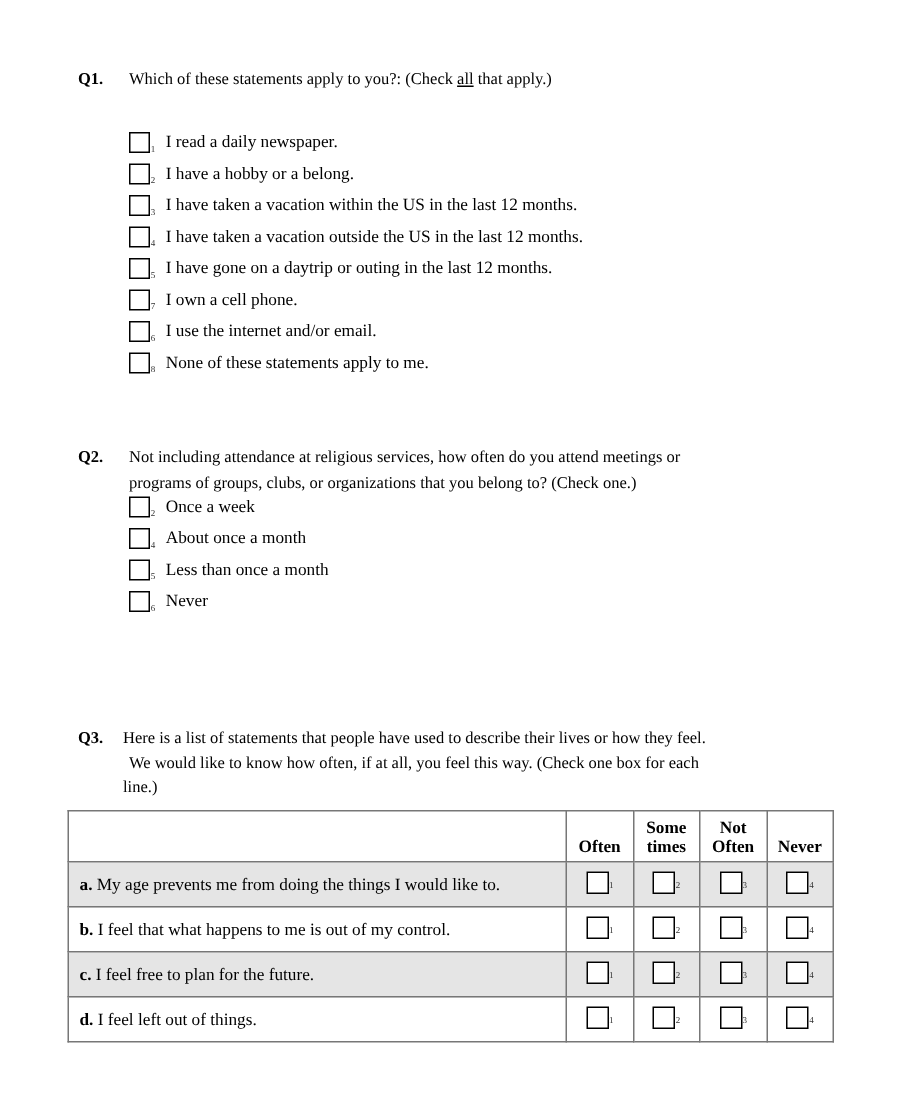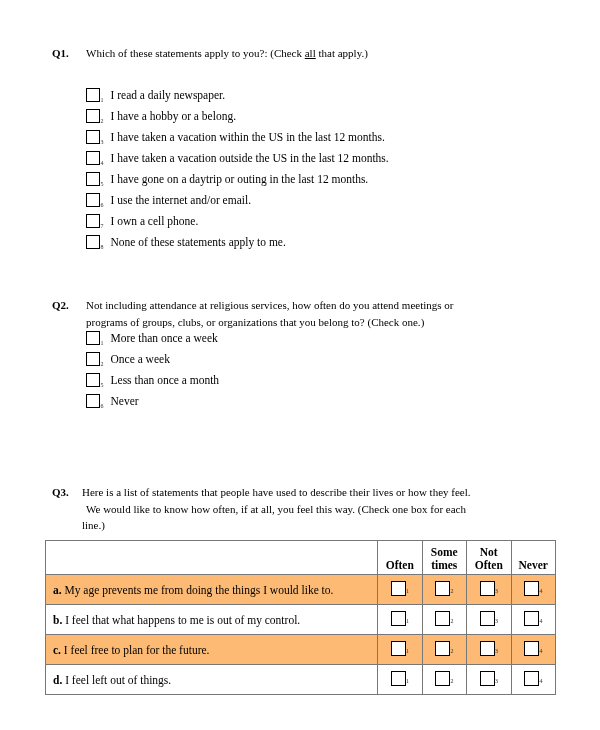--- a/index.html
+++ b/index.html
@@ -107,21 +107,21 @@
   .col-stmt  { width: 332px; }
   .col-check { width: 44.5px; }
 
   .grid tbody td.stmt {
     height: 29px;
     padding-left: 7px;
     padding-right: 4px;
     white-space: nowrap;
   }
   .grid tbody td.stmt .letter { font-weight: bold; }
-  .grid tbody tr.shaded td { background: #fdba74; }
+  .grid tbody tr.shaded td { background: #e5e5e5; }
   .grid tbody td.check {
     text-align: center;
   }
   .cell-box {
     display: inline-flex;
     align-items: flex-end;
     justify-content: center;
   }
   .cell-box .cbox { width: 13px; height: 13px; }
 </style>
@@ -158,52 +158,52 @@
       <span class="sub">4</span>
       <span class="opt-label">I have taken a vacation outside the US in the last 12 months.</span>
     </div>
     <div class="option">
       <span class="cbox"></span>
       <span class="sub">5</span>
       <span class="opt-label">I have gone on a daytrip or outing in the last 12 months.</span>
     </div>
     <div class="option">
       <span class="cbox"></span>
+      <span class="sub">7</span>
+      <span class="opt-label">I own a cell phone.</span>
+    </div>
+    <div class="option">
+      <span class="cbox"></span>
       <span class="sub">6</span>
       <span class="opt-label">I use the internet and/or email.</span>
-    </div>
-    <div class="option">
-      <span class="cbox"></span>
-      <span class="sub">7</span>
-      <span class="opt-label">I own a cell phone.</span>
     </div>
     <div class="option">
       <span class="cbox"></span>
       <span class="sub">8</span>
       <span class="opt-label">None of these statements apply to me.</span>
     </div>
   </div>
 
   <div class="question" style="top:297px; width:500px;">
     <div class="q-head">
       <span class="q-label">Q2.</span>
       <span class="q-text"><span>Not including attendance at religious services, how often do you attend meetings or</span><br><span>programs of groups, clubs, or organizations that you belong to? (</span><span class="bold">Check one.</span><span>)</span></span>
     </div>
   </div>
 
   <div class="options" style="top:327px;">
     <div class="option">
       <span class="cbox"></span>
-      <span class="sub">1</span>
-      <span class="opt-label">More than once a week</span>
-    </div>
-    <div class="option">
-      <span class="cbox"></span>
       <span class="sub">2</span>
       <span class="opt-label">Once a week</span>
+    </div>
+    <div class="option">
+      <span class="cbox"></span>
+      <span class="sub">4</span>
+      <span class="opt-label">About once a month</span>
     </div>
     <div class="option">
       <span class="cbox"></span>
       <span class="sub">5</span>
       <span class="opt-label">Less than once a month</span>
     </div>
     <div class="option">
       <span class="cbox"></span>
       <span class="sub">6</span>
       <span class="opt-label">Never</span>

